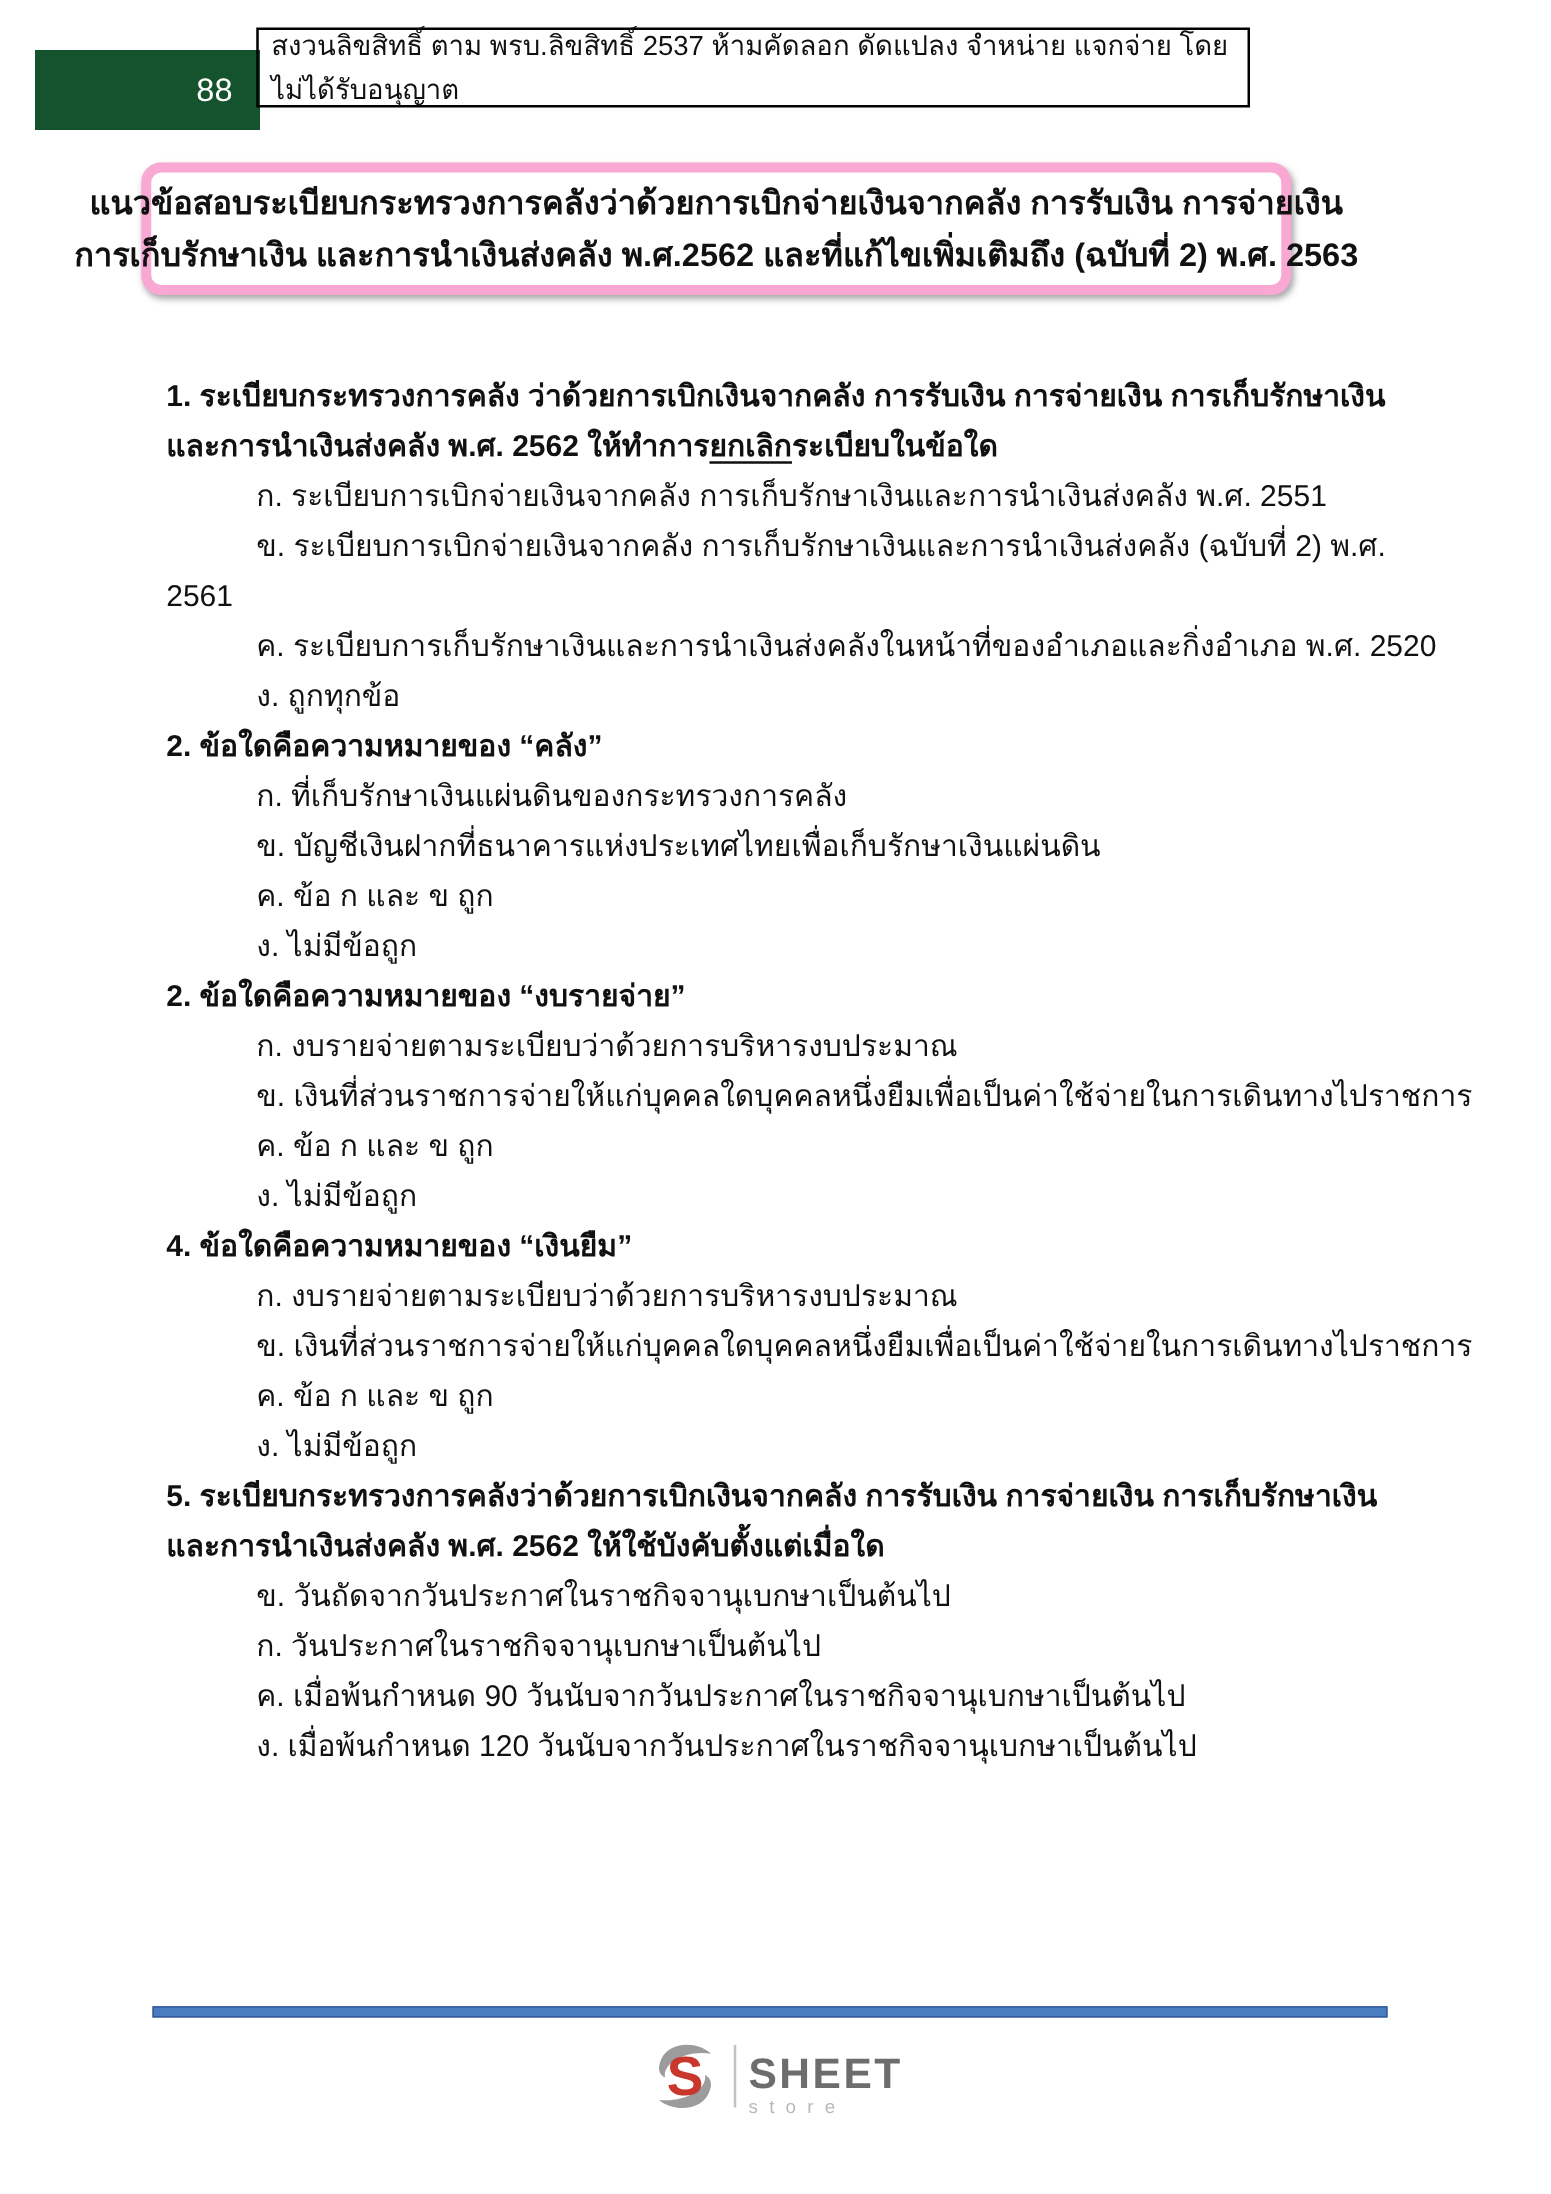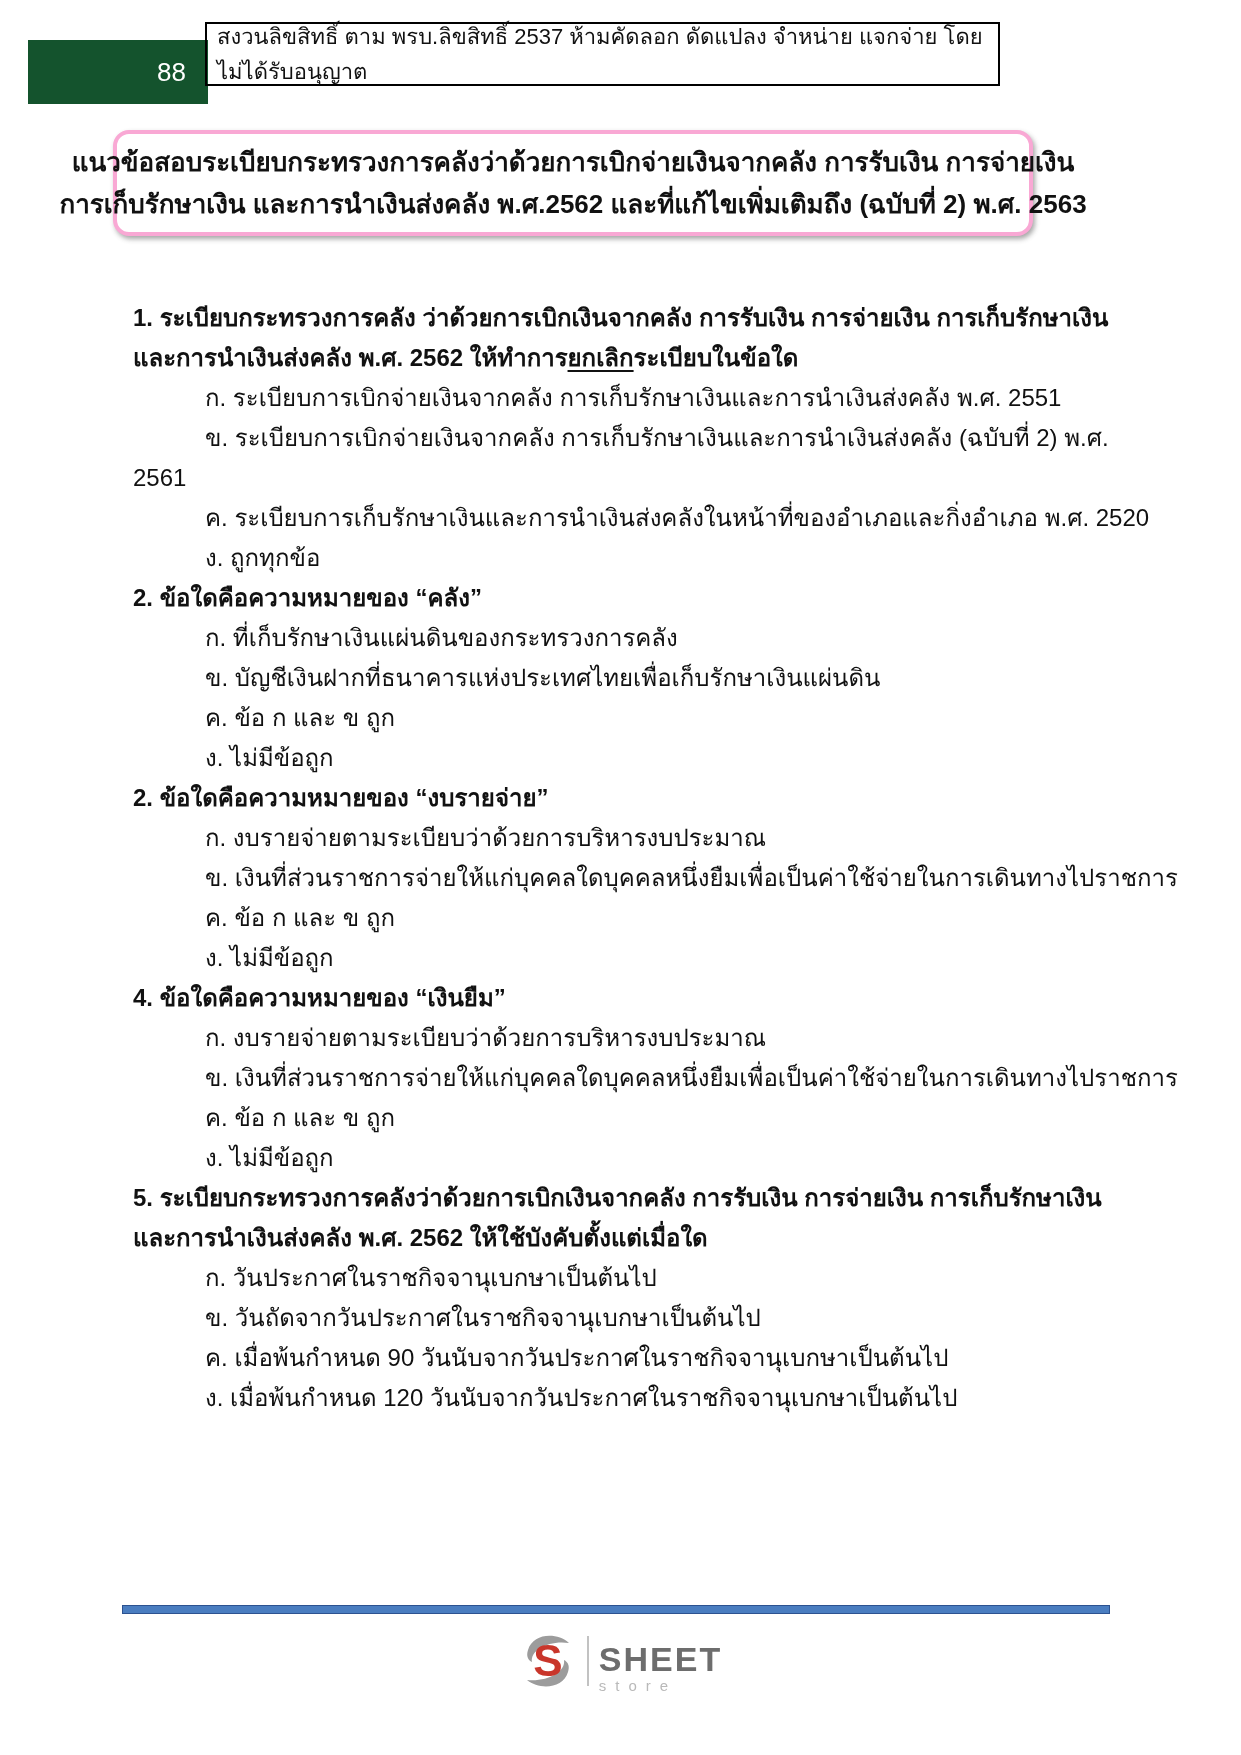--- a/index.html
+++ b/index.html
@@ -22,21 +22,21 @@
   }
   .copyright-box{
     position:absolute;left:205px;top:22px;width:795px;height:64px;
     border:2px solid #000;box-sizing:border-box;
     display:flex;align-items:center;justify-content:center;
     font-size:22px;color:#111;padding-left:10px;
   }
   
   .title-box{
     position:absolute;left:113px;top:130px;width:920px;height:106px;
-    border:4px solid #f9a8d4;border-radius:16px;
+    border:8px solid #f9a8d4;border-radius:16px;
     box-shadow:2px 3px 5px rgba(60,60,60,.45);
     box-sizing:border-box;background:#fff;
     display:flex;flex-direction:column;align-items:center;justify-content:center;
     gap:4px;
   }
   .title-line{
     font-size:26px;font-weight:bold;line-height:38px;
     text-align:center;white-space:nowrap;
   }
   
@@ -107,22 +107,22 @@
     <div class="line choice">ง. ไม่มีข้อถูก</div>
 
     <div class="line q">4. ข้อใดคือความหมายของ “เงินยืม”</div>
     <div class="line choice">ก. งบรายจ่ายตามระเบียบว่าด้วยการบริหารงบประมาณ</div>
     <div class="line choice">ข. เงินที่ส่วนราชการจ่ายให้แก่บุคคลใดบุคคลหนึ่งยืมเพื่อเป็นค่าใช้จ่ายในการเดินทางไปราชการ</div>
     <div class="line choice">ค. ข้อ ก และ ข ถูก</div>
     <div class="line choice">ง. ไม่มีข้อถูก</div>
 
     <div class="line q">5. ระเบียบกระทรวงการคลังว่าด้วยการเบิกเงินจากคลัง การรับเงิน การจ่ายเงิน การเก็บรักษาเงิน</div>
     <div class="line q">และการนำเงินส่งคลัง พ.ศ. 2562 ให้ใช้บังคับตั้งแต่เมื่อใด</div>
+    <div class="line choice">ข. วันถัดจากวันประกาศในราชกิจจานุเบกษาเป็นต้นไป</div>
     <div class="line choice">ก. วันประกาศในราชกิจจานุเบกษาเป็นต้นไป</div>
-    <div class="line choice">ข. วันถัดจากวันประกาศในราชกิจจานุเบกษาเป็นต้นไป</div>
     <div class="line choice">ค. เมื่อพ้นกำหนด 90 วันนับจากวันประกาศในราชกิจจานุเบกษาเป็นต้นไป</div>
     <div class="line choice">ง. เมื่อพ้นกำหนด 120 วันนับจากวันประกาศในราชกิจจานุเบกษาเป็นต้นไป</div>
 
   </main>
 
   <div class="footer-rule"></div>
   <div class="logo">
     <svg width="58" height="60" viewBox="0 0 58 60" aria-hidden="true">
       <path d="M50 12 C38 1 14 2 9 19 C7 25 9 29 13 31 C11 19 30 9 50 12 Z" fill="#9c9c9c"></path>
       <path d="M8 49 C20 59 44 58 49 41 C51 35 49 31 45 29 C47 41 28 51 8 49 Z" fill="#9c9c9c"></path>

